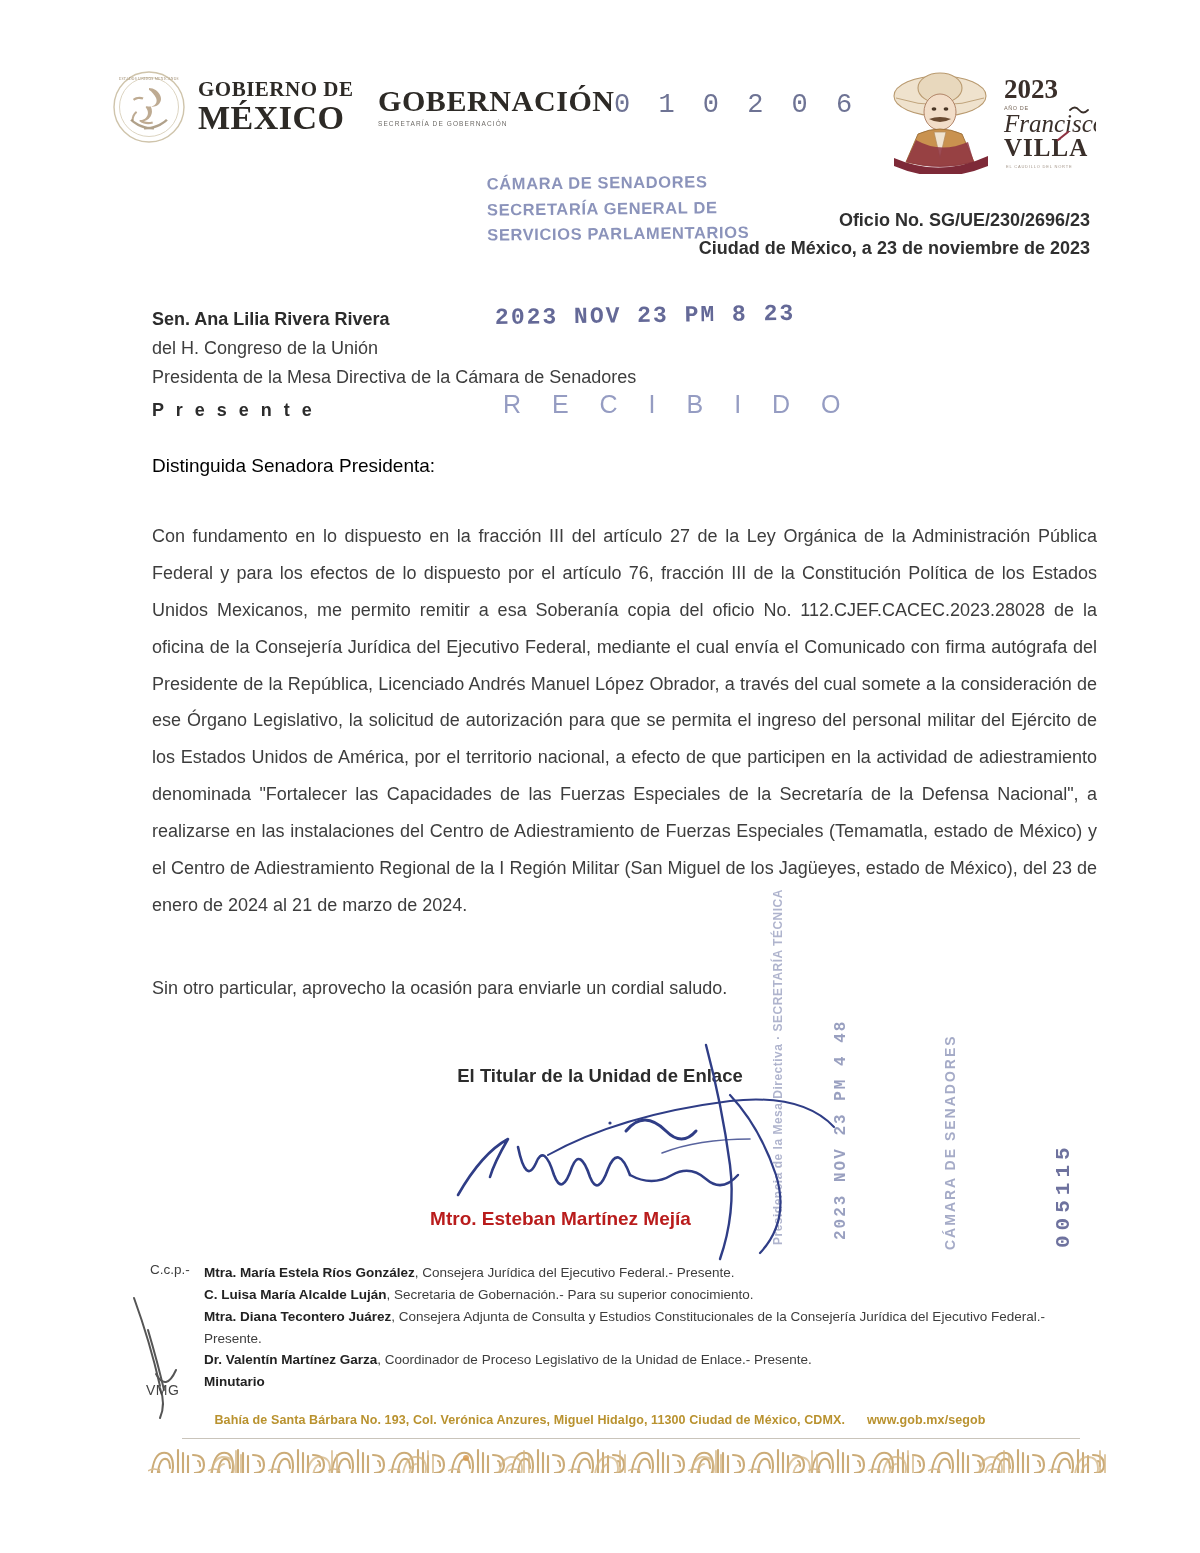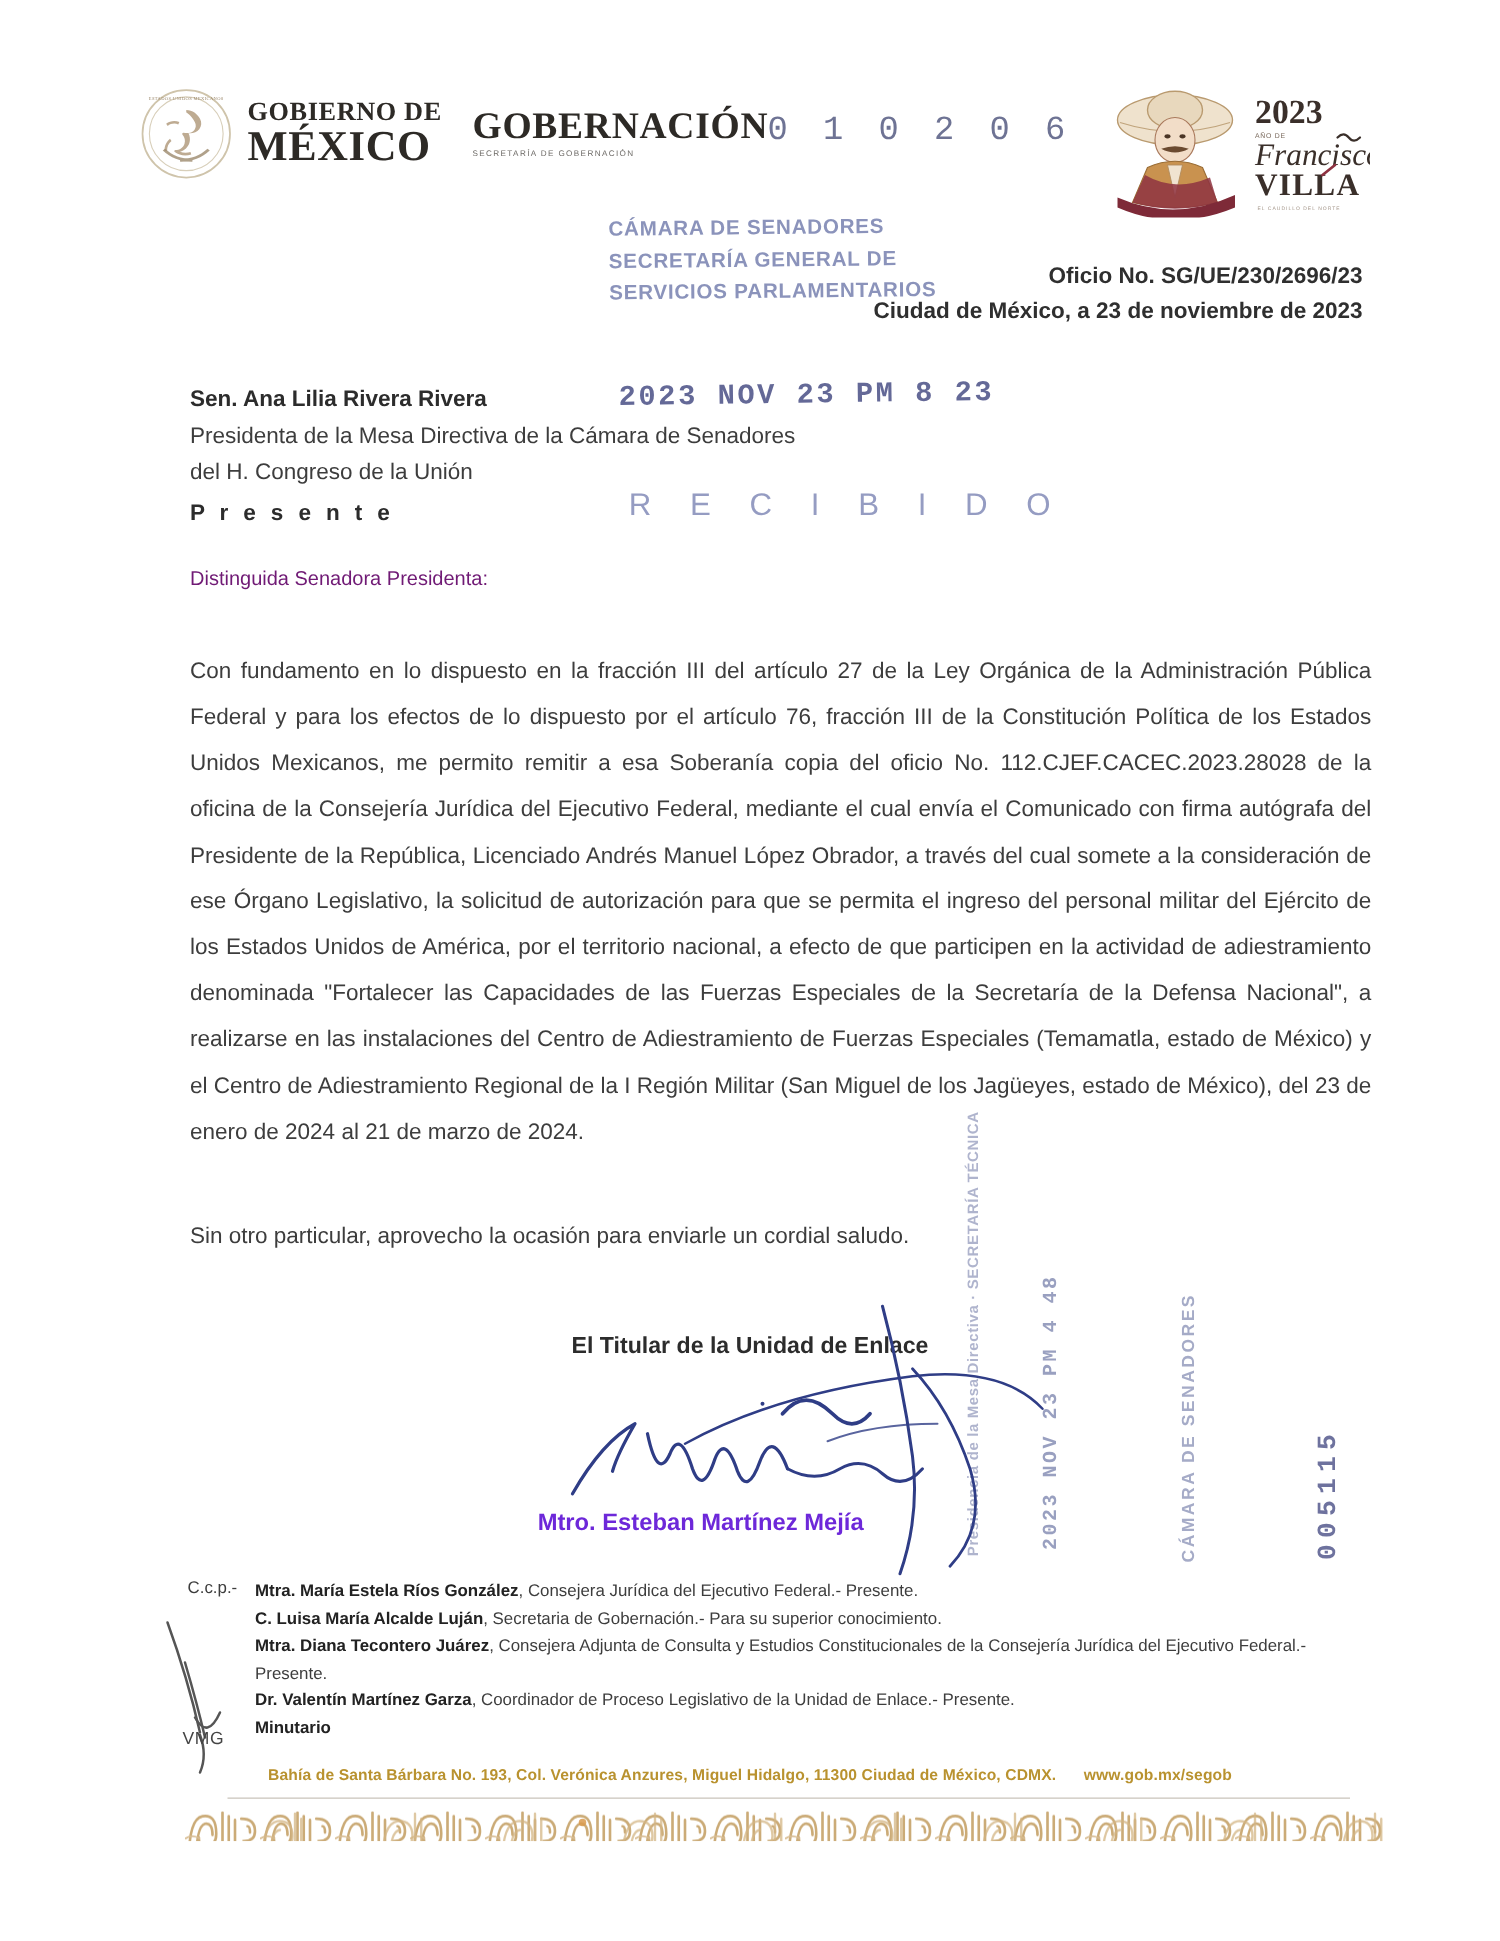--- a/index.html
+++ b/index.html
@@ -151,22 +151,22 @@
     font-weight: bold;
     letter-spacing: 3.5px;
     margin-top: 4px;
     color:#2c2c2c;
   }
 
   
   .salutation {
     position: absolute;
     left: 152px; top: 455px;
-    font-size: 16px;
-    color: #701a75;
+    font-size: 19px;
+    color: #000000;
   }
   .body-text {
     position: absolute;
     left: 152px; top: 518px;
     width: 945px;
     font-size: 18px;
     line-height: 2.05;
     text-align: justify;
     text-justify: inter-word;
     color: #3d3d3d;
@@ -186,21 +186,21 @@
     font-weight: bold;
     font-size: 18.5px;
     color: #2c2c2c;
   }
   .sig-name {
     position: absolute;
     left: 0; right: 0; top: 1208px;
     text-align: center;
     font-weight: bold;
     font-size: 19px;
-    color: #6d28d9;
+    color: #b91c1c;
     padding-right: 79px;
   }
   .signature-ink {
     position: absolute;
     left: 430px; top: 1035px;
     width: 420px; height: 230px;
     pointer-events: none;
   }
 
   
@@ -383,22 +383,22 @@
   <div class="date-stamp">2023 NOV 23  PM 8 23</div>
   <div class="recibido-stamp">R E C I B I D O</div>
 
   <div class="oficio-head">
     <div>Oficio No. SG/UE/230/2696/23</div>
     <div>Ciudad de México, a 23 de noviembre de 2023</div>
   </div>
 
   <div class="addressee">
     <div class="name">Sen. Ana Lilia Rivera Rivera</div>
+    <div>del H. Congreso de la Unión</div>
     <div>Presidenta de la Mesa Directiva de la Cámara de Senadores</div>
-    <div>del H. Congreso de la Unión</div>
     <div class="presente">P r e s e n t e</div>
   </div>
 
   <div class="salutation">Distinguida Senadora Presidenta:</div>
   <div class="body-text">Con fundamento en lo dispuesto en la fracción III del artículo 27 de la Ley Orgánica de la Administración Pública Federal y para los efectos de lo dispuesto por el artículo 76, fracción III de la Constitución Política de los Estados Unidos Mexicanos, me permito remitir a esa Soberanía copia del oficio No. 112.CJEF.CACEC.2023.28028 de la oficina de la Consejería Jurídica del Ejecutivo Federal, mediante el cual envía el Comunicado con firma autógrafa del Presidente de la República, Licenciado Andrés Manuel López Obrador, a través del cual somete a la consideración de ese Órgano Legislativo, la solicitud de autorización para que se permita el ingreso del personal militar del Ejército de los Estados Unidos de América, por el territorio nacional, a efecto de que participen en la actividad de adiestramiento denominada "Fortalecer las Capacidades de las Fuerzas Especiales de la Secretaría de la Defensa Nacional", a realizarse en las instalaciones del Centro de Adiestramiento de Fuerzas Especiales (Temamatla, estado de México) y el Centro de Adiestramiento Regional de la I Región Militar (San Miguel de los Jagüeyes, estado de México), del 23 de enero de 2024 al 21 de marzo de 2024.</div>
   <div class="closing">Sin otro particular, aprovecho la ocasión para enviarle un cordial saludo.</div>
 
   <div class="vstamp vstamp-mesa">Presidencia de la Mesa Directiva · SECRETARÍA TÉCNICA</div>
   <div class="vstamp vstamp-date">2023 NOV 23  PM 4 48</div>
   <div class="vstamp vstamp-camara">CÁMARA DE SENADORES</div>

